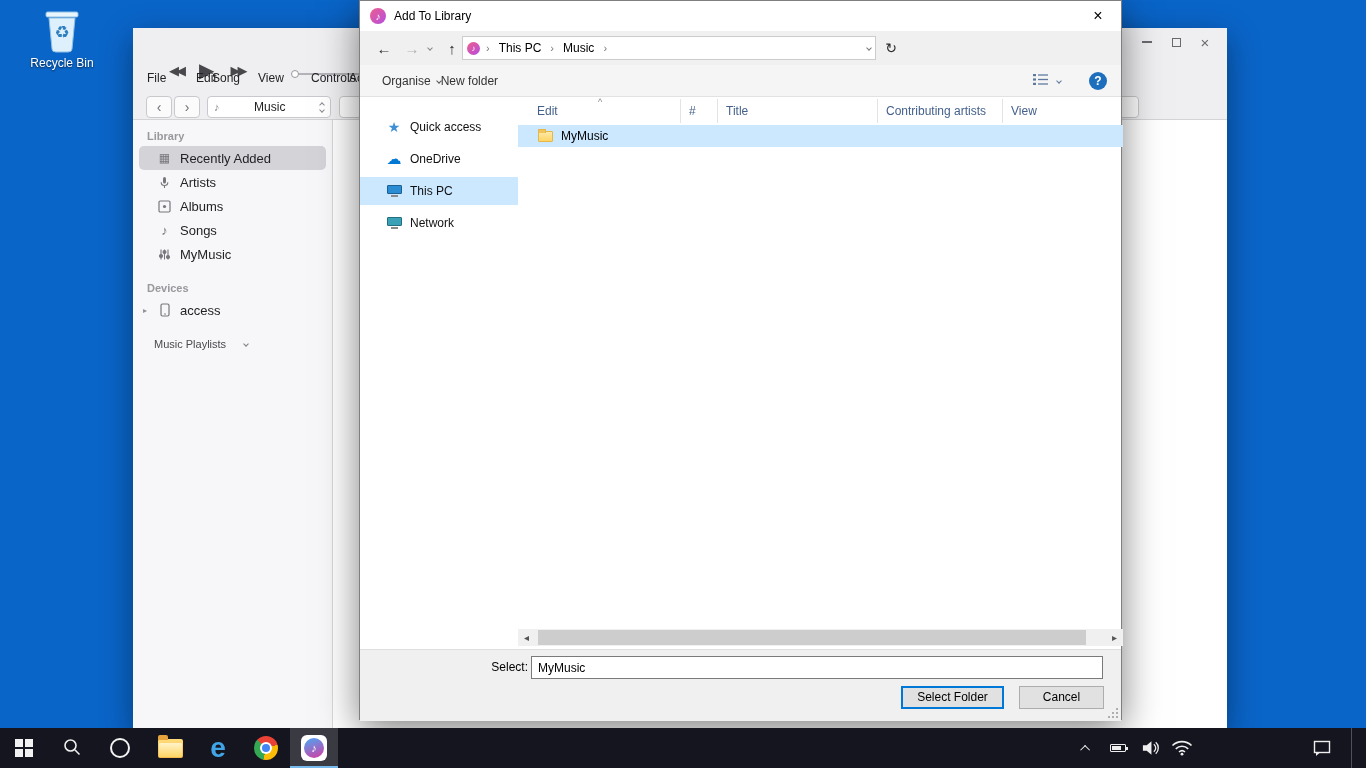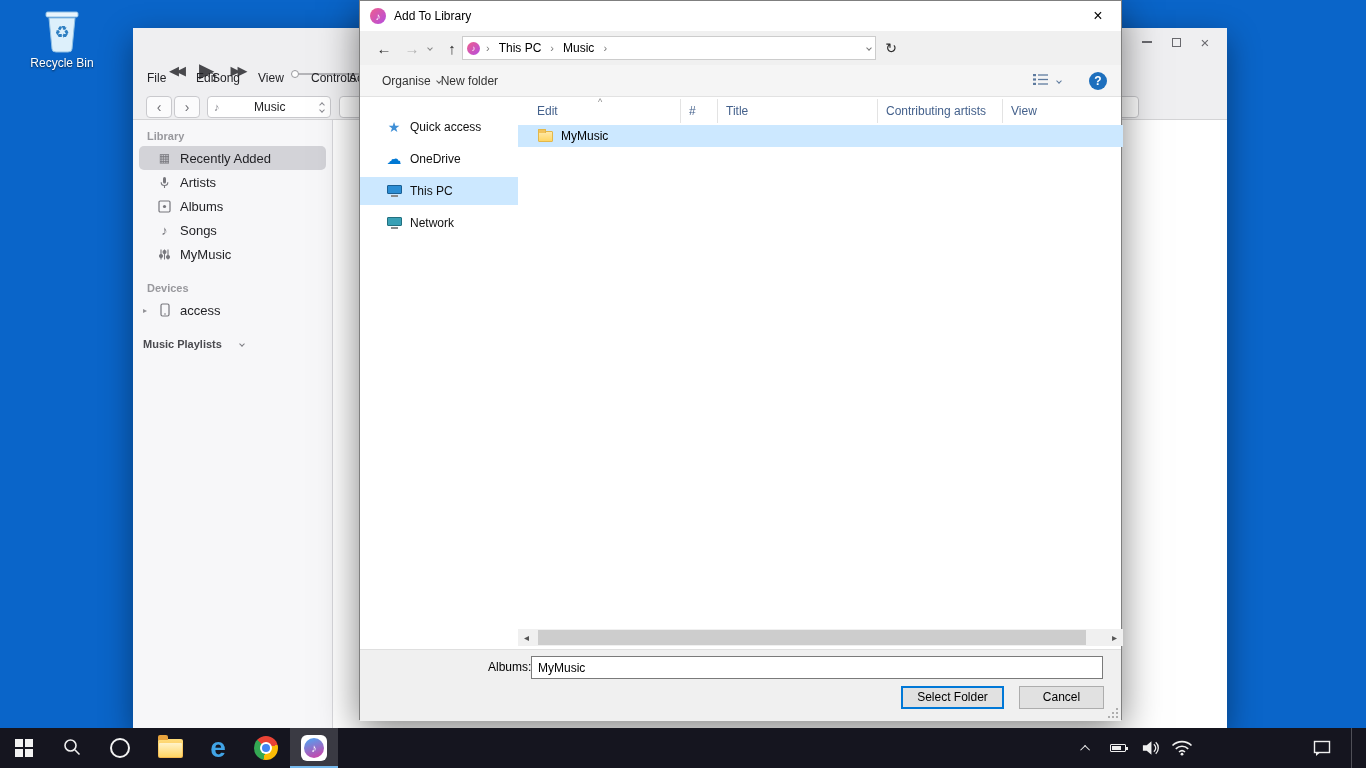--- a/index.html
+++ b/index.html
@@ -36,21 +36,21 @@
   .wc-min { width:10px; height:1.5px; background:#69696e; }
   .wc-max { width:9px; height:9px; border:1.2px solid #69696e; }
   .wc-close { font-size:15px; line-height:1; }
   .it-body { position:absolute; left:0; top:92px; width:100%; height:608px; }
   .it-sidebar { position:absolute; left:0; top:0; width:200px; height:100%; background:#f7f7f9; border-right:1px solid #d8d8dc; }
   .it-heading { margin:10px 0 4px 14px; font-size:11px; font-weight:bold; color:#98989d; }
   .it-item { position:relative; height:24px; margin:0 6px; display:flex; align-items:center; gap:8px; padding-left:18px; border-radius:5px; color:#232327; font-size:13px; }
   .it-item.selected { background:#d3d3d8; }
   .it-item .ic { width:15px; display:flex; justify-content:center; color:#76767c; }
   .it-item .exp { position:absolute; left:4px; font-size:8px; color:#909095; }
-  .it-playlists { margin:16px 0 0 10px; font-size:11px; font-weight:bold; color:#4a4a4f; display:flex; align-items:center; gap:18px; }
+  .it-playlists { margin:16px 0 0 21px; font-size:11px; font-weight:normal; color:#4a4a4f; display:flex; align-items:center; gap:18px; }
   .it-playlists .chv { color:#7c7c82; }
   .it-content { position:absolute; left:201px; top:0; right:0; height:100%; background:#fff; }
 
   
   .dlg { position:absolute; left:359px; top:0; width:763px; height:720px; background:#f0f0f0; border:1px solid #7f7f7f; box-shadow:0 10px 36px rgba(0,0,0,.5); z-index:50; }
   .dlg-titlebar { position:absolute; left:0; top:0; width:100%; height:30px; background:#fff; display:flex; align-items:center; }
   .app-badge { width:16px; height:16px; border-radius:50%; background:linear-gradient(135deg,#ef5e8c,#b44de0); color:#fff; font-size:10px; display:flex; align-items:center; justify-content:center; margin:0 8px 0 10px; }
   .dlg-title { font-size:12px; color:#000; }
   .dlg-close { position:absolute; right:0; top:0; width:46px; height:30px; display:flex; align-items:center; justify-content:center; font-size:16px; color:#000; }
   .dlg-nav { position:absolute; left:0; top:30px; width:100%; height:34px; display:flex; align-items:center; }
@@ -361,21 +361,21 @@
           <span class="hs-btn">◂</span>
           <span class="hs-track">
             <span class="hs-thumb"></span>
           </span>
           <span class="hs-btn">▸</span>
         </div>
       </div>
     </div>
 
     <div class="dlg-footer">
-      <span class="folder-label">Albums:</span>
+      <span class="folder-label">Select:</span>
       <input class="folder-input" type="text" value="MyMusic" style="">
       <button class="btn default btn-select">Select Folder</button>
       <button class="btn btn-cancel">Cancel</button>
       <span class="grip">
         <svg width="12" height="12">
             <circle cx="10" cy="2" r="1" fill="#999"></circle>
             <circle cx="10" cy="6" r="1" fill="#999"></circle>
             <circle cx="6" cy="6" r="1" fill="#999"></circle>
             <circle cx="10" cy="10" r="1" fill="#999"></circle>
             <circle cx="6" cy="10" r="1" fill="#999"></circle>

